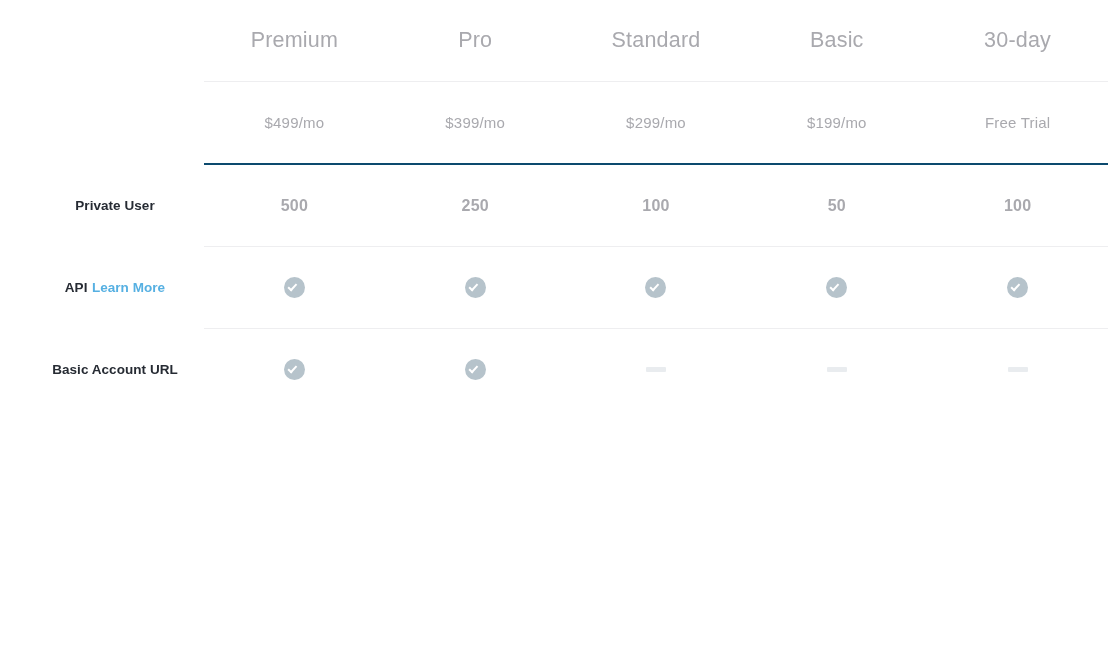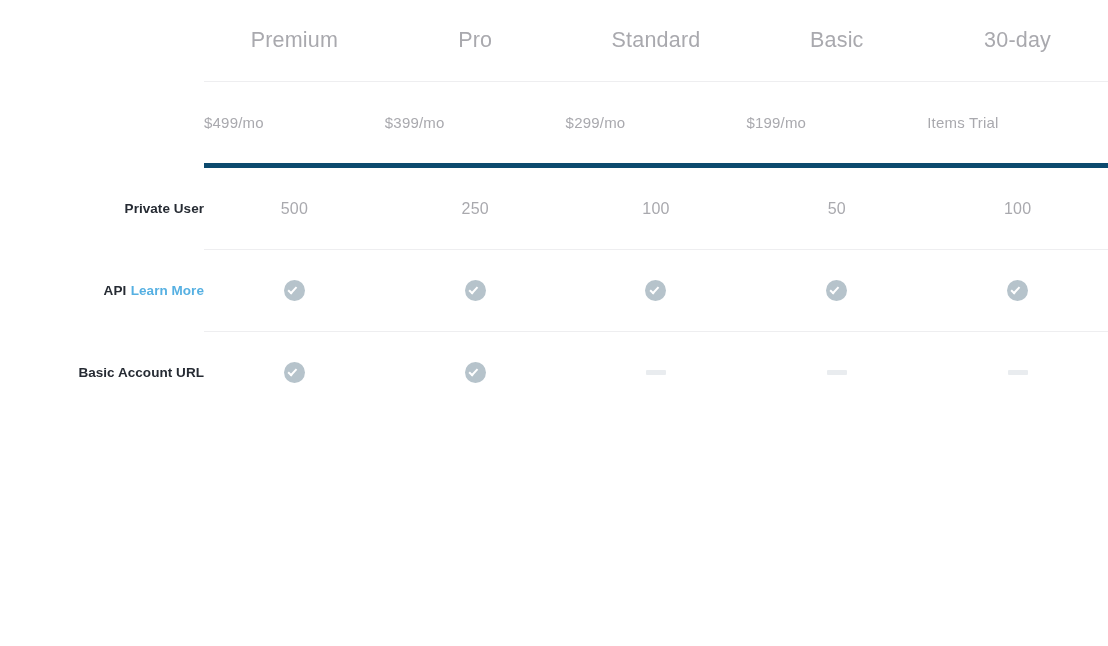--- a/index.html
+++ b/index.html
@@ -50,23 +50,23 @@
     line-height: 1.2;
     color: #a9a9ae;
     font-weight: 400;
     letter-spacing: 0.2px;
   }
   .row-head th.feature-cell { text-align: left; }
 
   
   .row-price td {
     height: 81px;
-    text-align: left;
+    text-align: center;
     border-top: 1px solid #eeeef0;
-    border-bottom: 5px solid #0c4a6e;
+    border-bottom: 2px solid #0c4a6e;
   }
   .row-price td.feature-cell {
     border-top-color: transparent;
     border-bottom-color: transparent;
   }
   .plan-price {
     display: block;
     font-size: 15px;
     line-height: 1.2;
     color: #a9a9ae;
@@ -75,21 +75,21 @@
   }
 
   
   .row-feature td {
     height: 81px;
     text-align: center;
     border-bottom: 1px solid #eeeef0;
   }
   .row-feature td.feature-cell {
     border-bottom-color: transparent;
-    text-align: right;
+    text-align: center;
     padding-left: 26px;
     box-sizing: border-box;
   }
   .row-feature:last-child td {
     border-bottom-color: transparent;
   }
 
   .feature-label {
     font-size: 13.5px;
     line-height: 1.3;
@@ -104,21 +104,21 @@
     text-decoration: none;
     cursor: pointer;
     letter-spacing: 0.05px;
   }
 
   .cell-value {
     display: block;
     font-size: 16px;
     line-height: 1.2;
     color: #a9a9ae;
-    font-weight: 400;
+    font-weight: 700;
     letter-spacing: 0.2px;
   }
 
   
   .icon-wrap {
     display: inline-flex;
     align-items: center;
     justify-content: center;
     width: 22px;
     height: 22px;
@@ -194,21 +194,21 @@
         <td>
           <span class="plan-price">$399/mo</span>
         </td>
         <td>
           <span class="plan-price">$299/mo</span>
         </td>
         <td>
           <span class="plan-price">$199/mo</span>
         </td>
         <td>
-          <span class="plan-price">Items Trial</span>
+          <span class="plan-price">Free Trial</span>
         </td>
       </tr>
 
       <tr class="row-feature">
         <td class="feature-cell">
           <span class="feature-label">Private User</span><span class="feature-link"></span>
         </td>
         <td>
             <span class="cell-value">500</span>
           </td>

